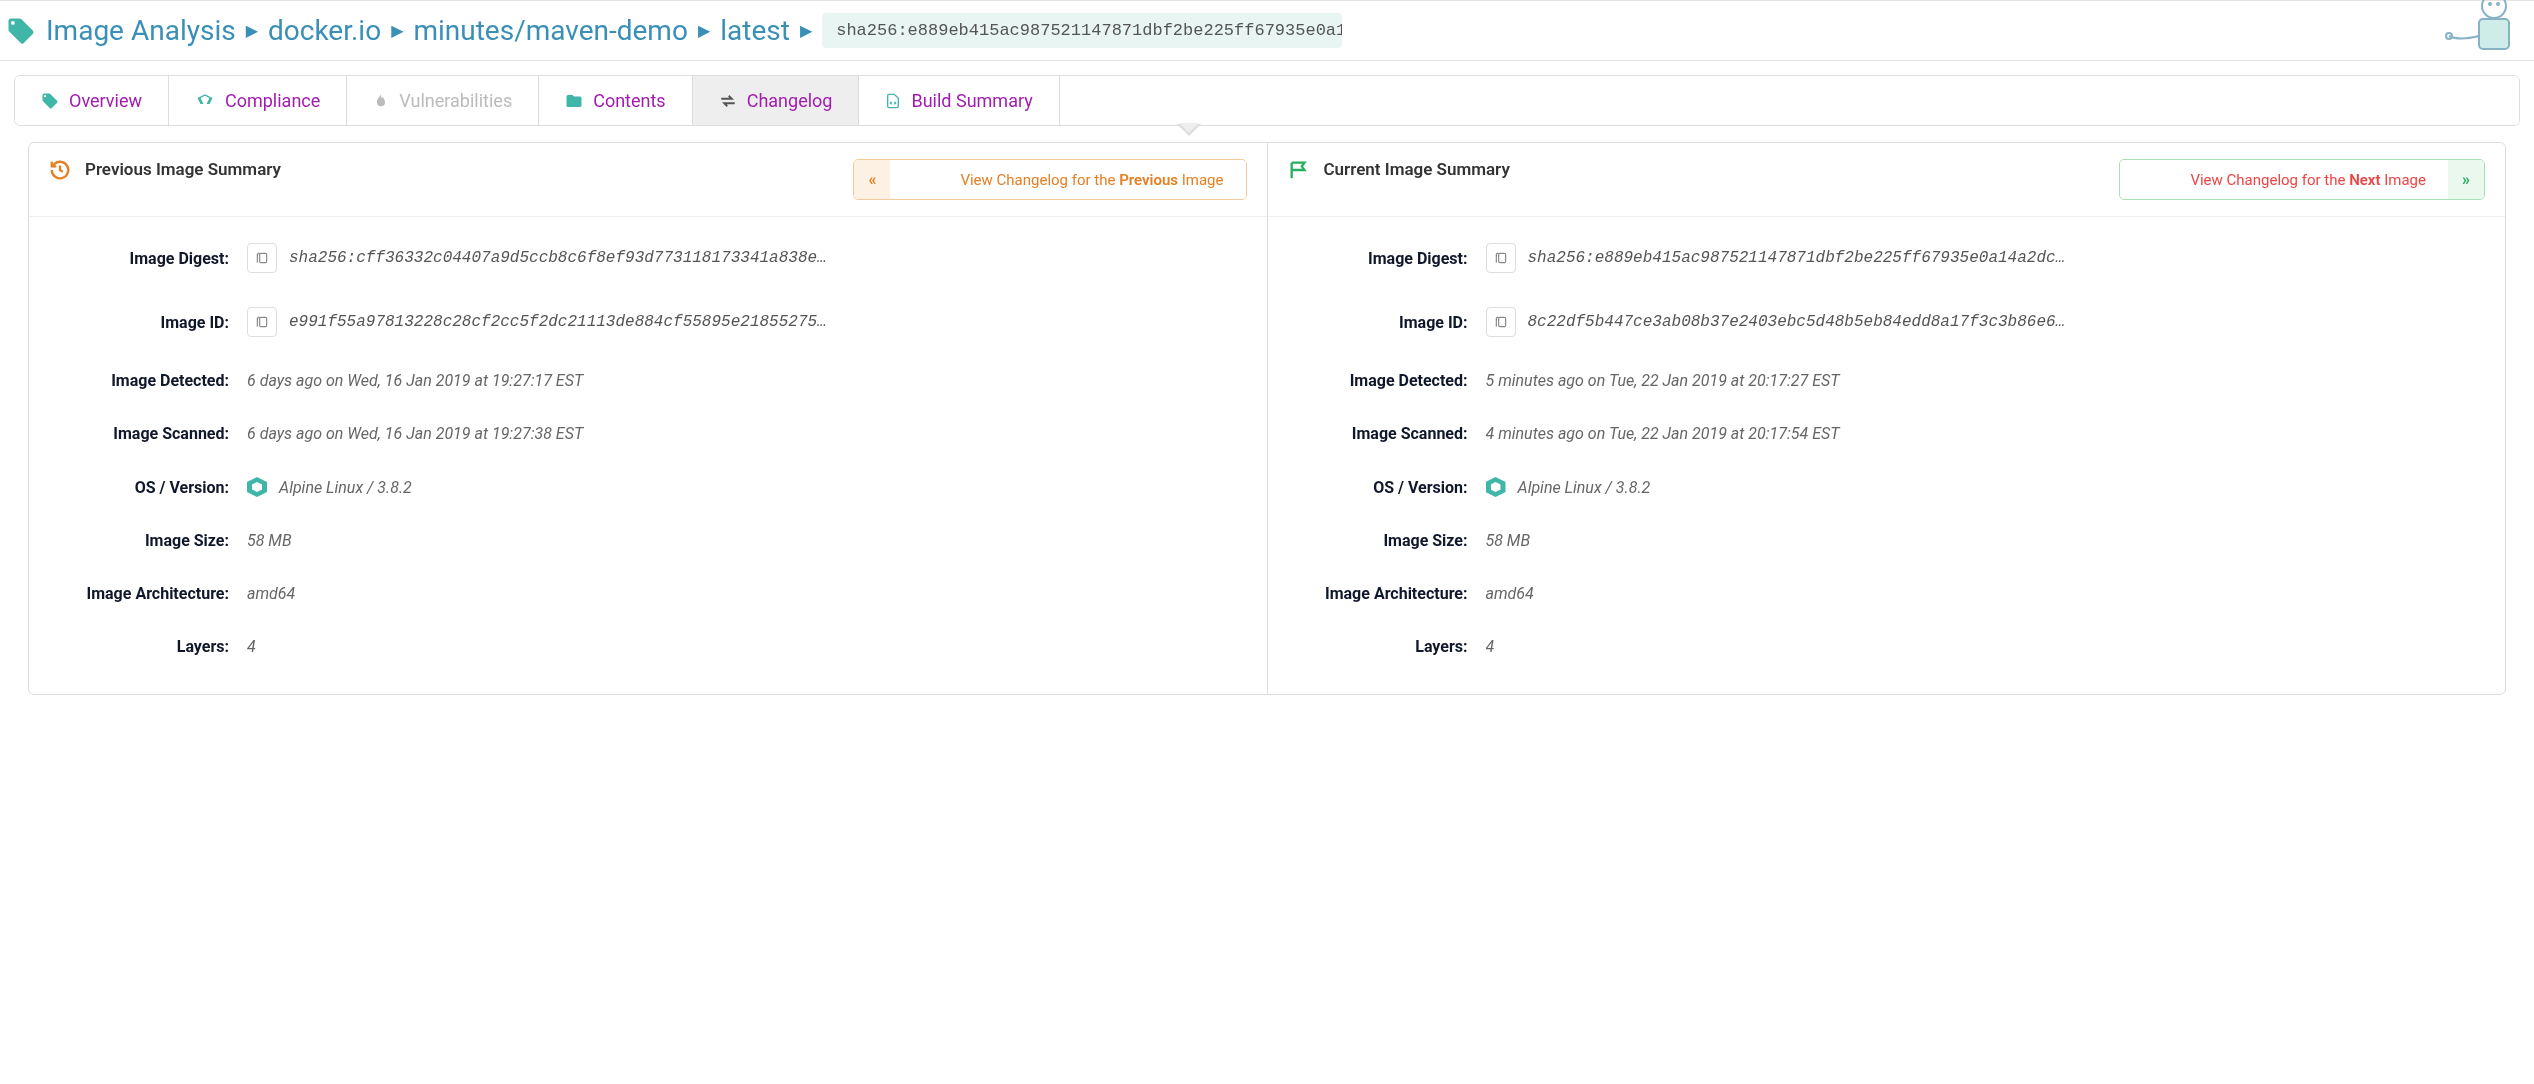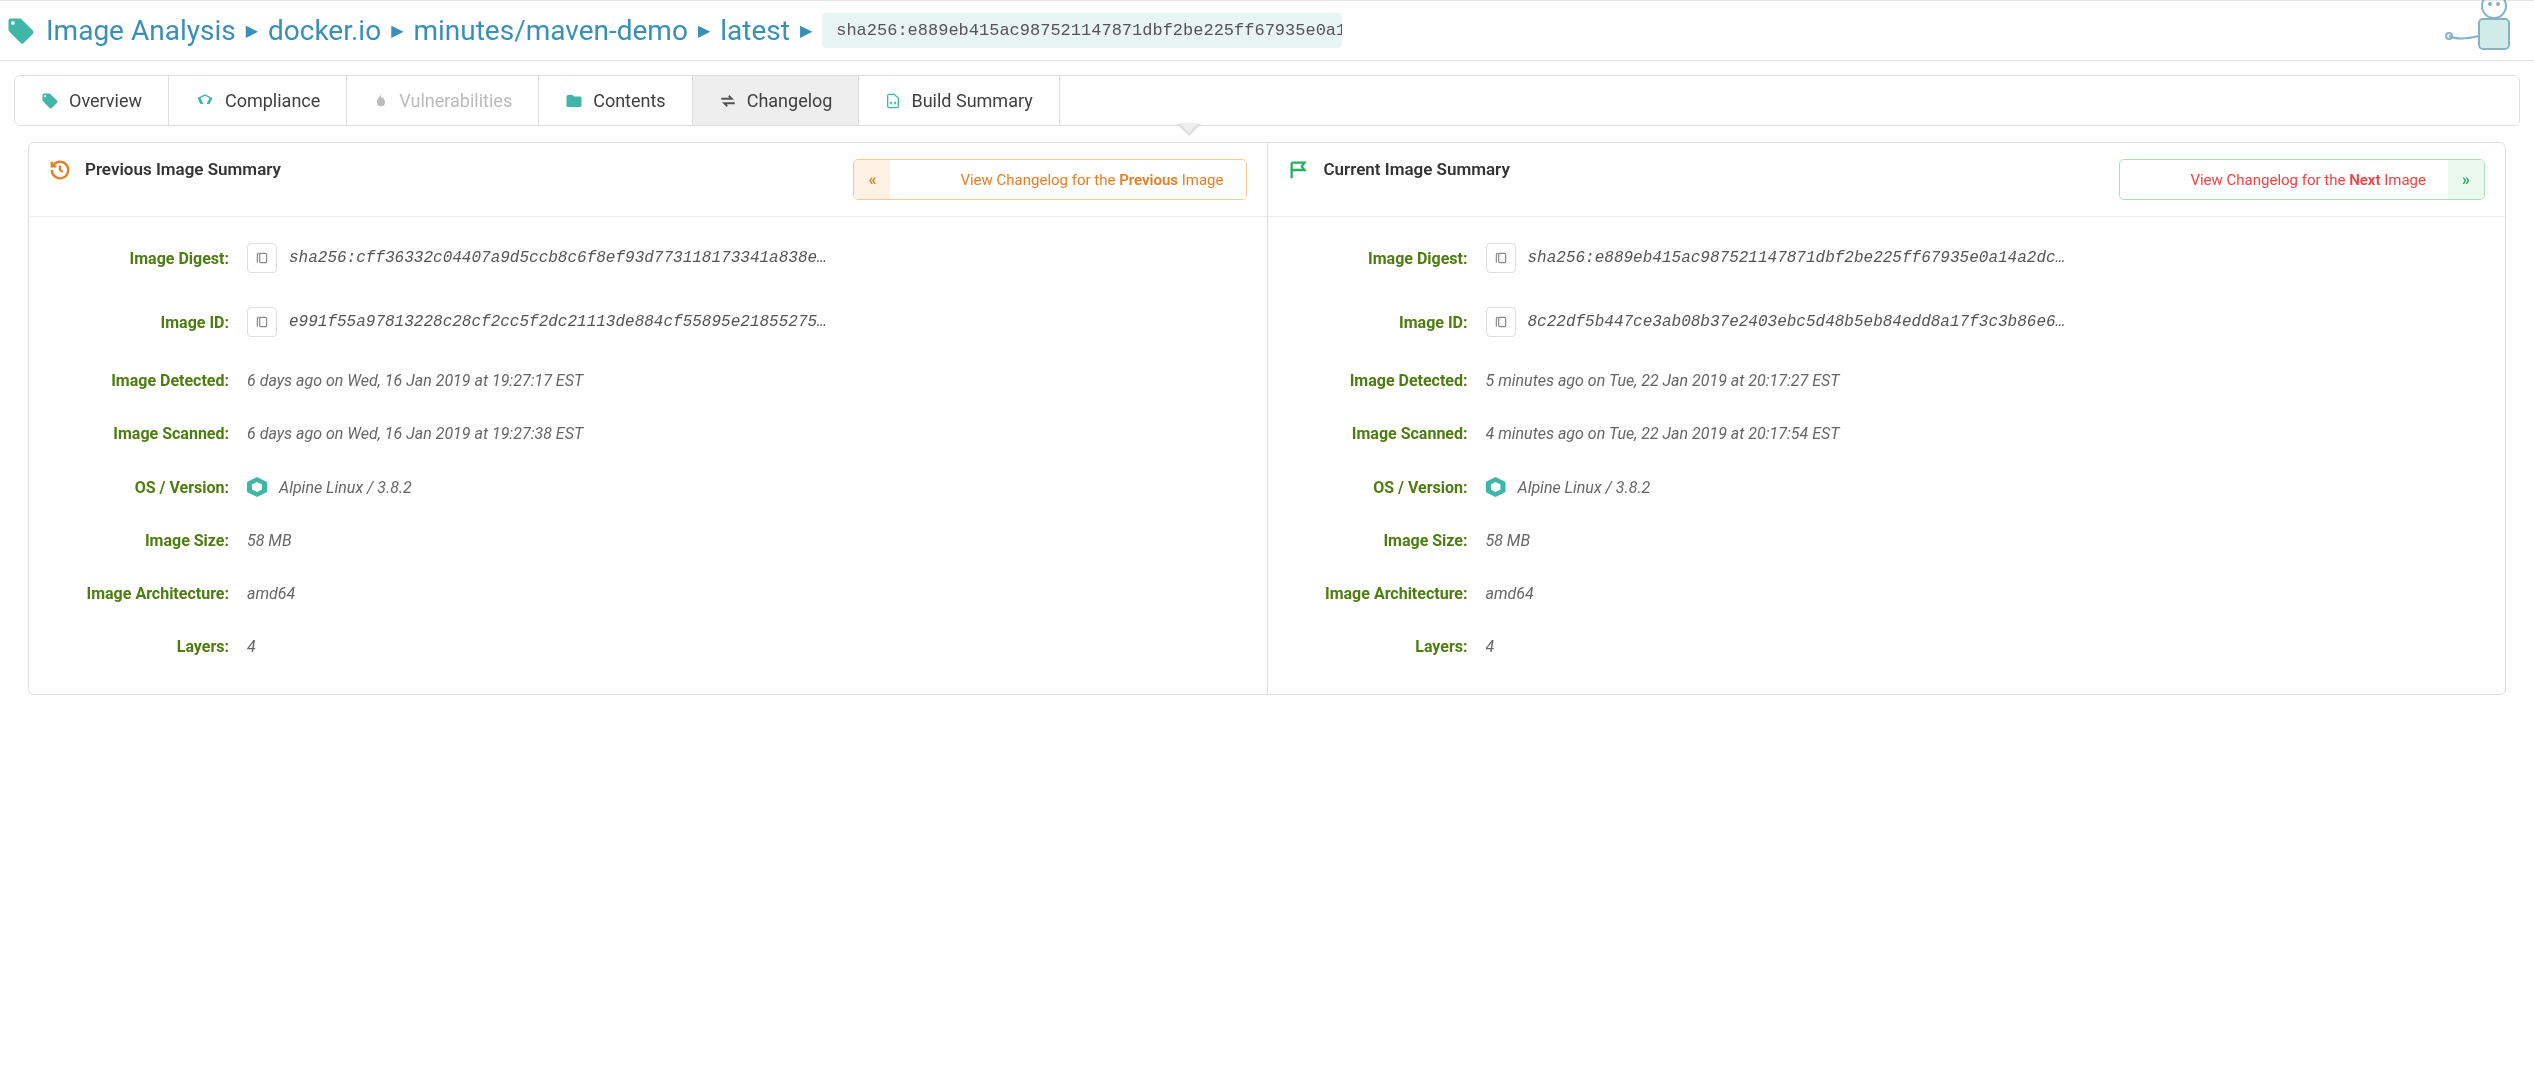--- a/index.html
+++ b/index.html
@@ -63,21 +63,21 @@
     overflow: hidden;
   }
   .tab {
     padding: 14px 26px;
     border-right: 1px solid #ddd;
     display: flex;
     align-items: center;
     gap: 10px;
     cursor: pointer;
     font-size: 18px;
-    color: #404040;
+    color: #a21caf;
     background: #fff;
   }
   .tab:last-child { border-right: none; }
   .tab.active {
     background: #eeeeee;
   }
   .tab.disabled {
     color: #bbb;
   }
   .tab .tab-icon { color: #3fb6a8; font-size: 18px; }
@@ -168,21 +168,21 @@
     display: flex;
     align-items: center;
     margin-bottom: 34px;
     gap: 18px;
   }
   .row-label {
     width: 176px;
     text-align: right;
     font-weight: 700;
     font-size: 16px;
-    color: #4d7c0f;
+    color: #0f172a;
   }
   .row-value {
     flex: 1;
     color: #666;
     font-size: 16px;
     display: flex;
     align-items: center;
     gap: 12px;
     overflow: hidden;
     font-style: italic;

